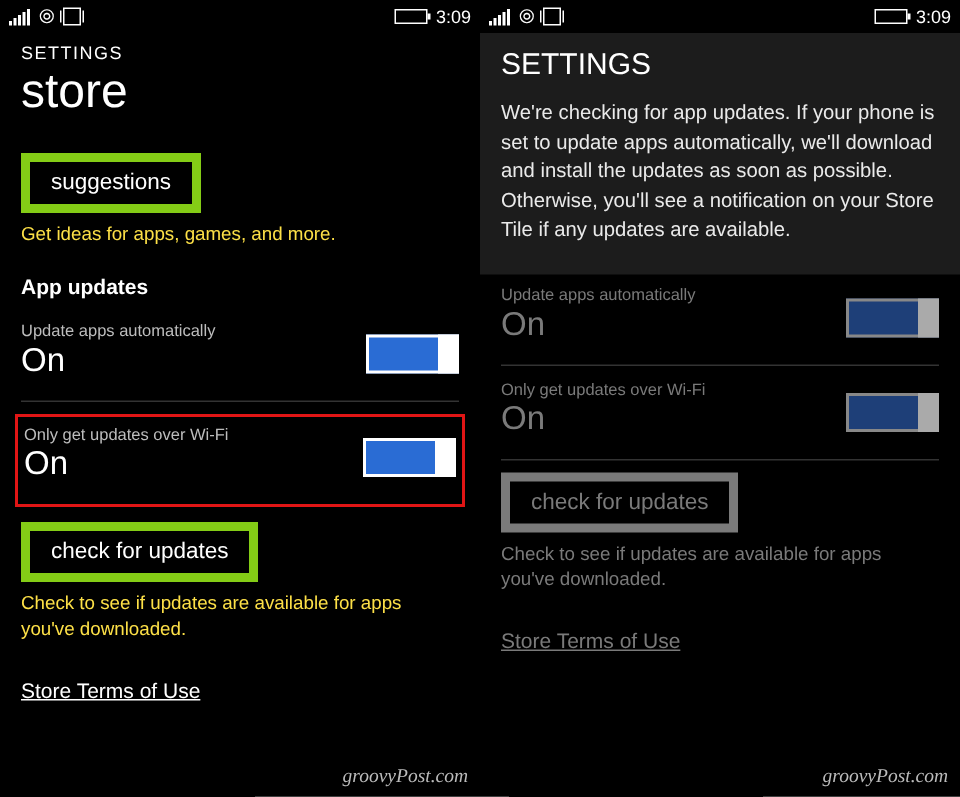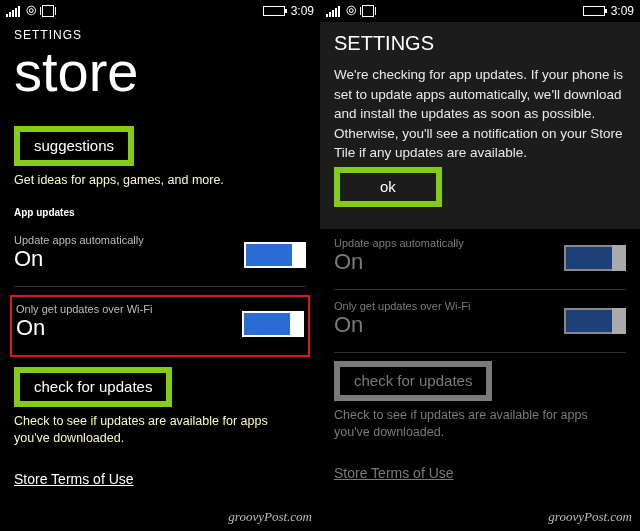--- a/index.html
+++ b/index.html
@@ -37,31 +37,31 @@
   .bars span:nth-child(5){height:11px}
   .wifi { font-size: 13px; }
   .vibrate { width:12px; height:12px; border:1px solid #fff; position:relative;}
   .vibrate::before,.vibrate::after{content:"";position:absolute;width:1px;height:8px;background:#fff;top:1px;}
   .vibrate::before{left:-3px}.vibrate::after{right:-3px}
   .battery { width: 22px; height: 10px; border: 1px solid #fff; position: relative; }
   .battery::after { content:""; position:absolute; right:-3px; top:2px; width:2px; height:4px; background:#fff; }
   .battery .fill { background:#fff; height:100%; width:75%; }
   .content { padding: 6px 14px 10px 14px; }
   .settings-lbl { font-size: 12px; letter-spacing: 1px; font-weight: 400; }
-  .page-title { font-size: 56px; font-weight: 200; line-height: 1; margin-top: 2px; margin-bottom: 26px; }
+  .page-title { font-size: 32px; font-weight: 200; line-height: 1; margin-top: 2px; margin-bottom: 26px; }
   .outline-btn {
     display: inline-block;
     border: 6px solid #84cc16;
     padding: 5px 14px 6px;
     font-size: 15px;
     font-weight: 400;
     margin-bottom: 6px;
   }
-  .caption { font-size: 12.5px; color: #fef9c3; line-height: 1.35; margin-bottom: 18px; }
-  .section-h { font-size: 10px; font-weight: 600; margin-bottom: 14px; }
+  .caption { font-size: 12.5px; color: #fde047; line-height: 1.35; margin-bottom: 18px; }
+  .section-h { font-size: 14px; font-weight: 600; margin-bottom: 14px; }
   .setting-row { position: relative; padding: 2px 0 12px 0; }
   .setting-label { font-size: 11px; color: #bdbdbd; }
   .setting-value { font-size: 22px; font-weight: 300; margin-top: 0px; }
   .toggle {
     position: absolute; right: 0; top: 10px;
     width: 58px; height: 22px;
     background: #2a6cd4;
     border: 2px solid #fff;
     box-sizing: content-box;
   }
@@ -156,21 +156,20 @@
       <span class="wifi">⦾</span>
       <span class="vibrate"></span>
     </div>
     <span class="battery"><span class="fill"></span></span>
     <span>3:09</span>
   </div>
 
   <div class="dialog">
     <div class="settings-lbl">SETTINGS</div>
     <div class="dialog-text">We're checking for app updates. If your phone is set to update apps automatically, we'll download and install the updates as soon as possible. Otherwise, you'll see a notification on your Store Tile if any updates are available.</div>
-    <div class="outline-btn">ok</div>
   </div>
 
   <div class="content faded">
     <div class="setting-row">
       <div class="setting-label">Update apps automatically</div>
       <div class="setting-value">On</div>
       <div class="toggle">
           <div class="knob"></div>
         </div>
     </div>

